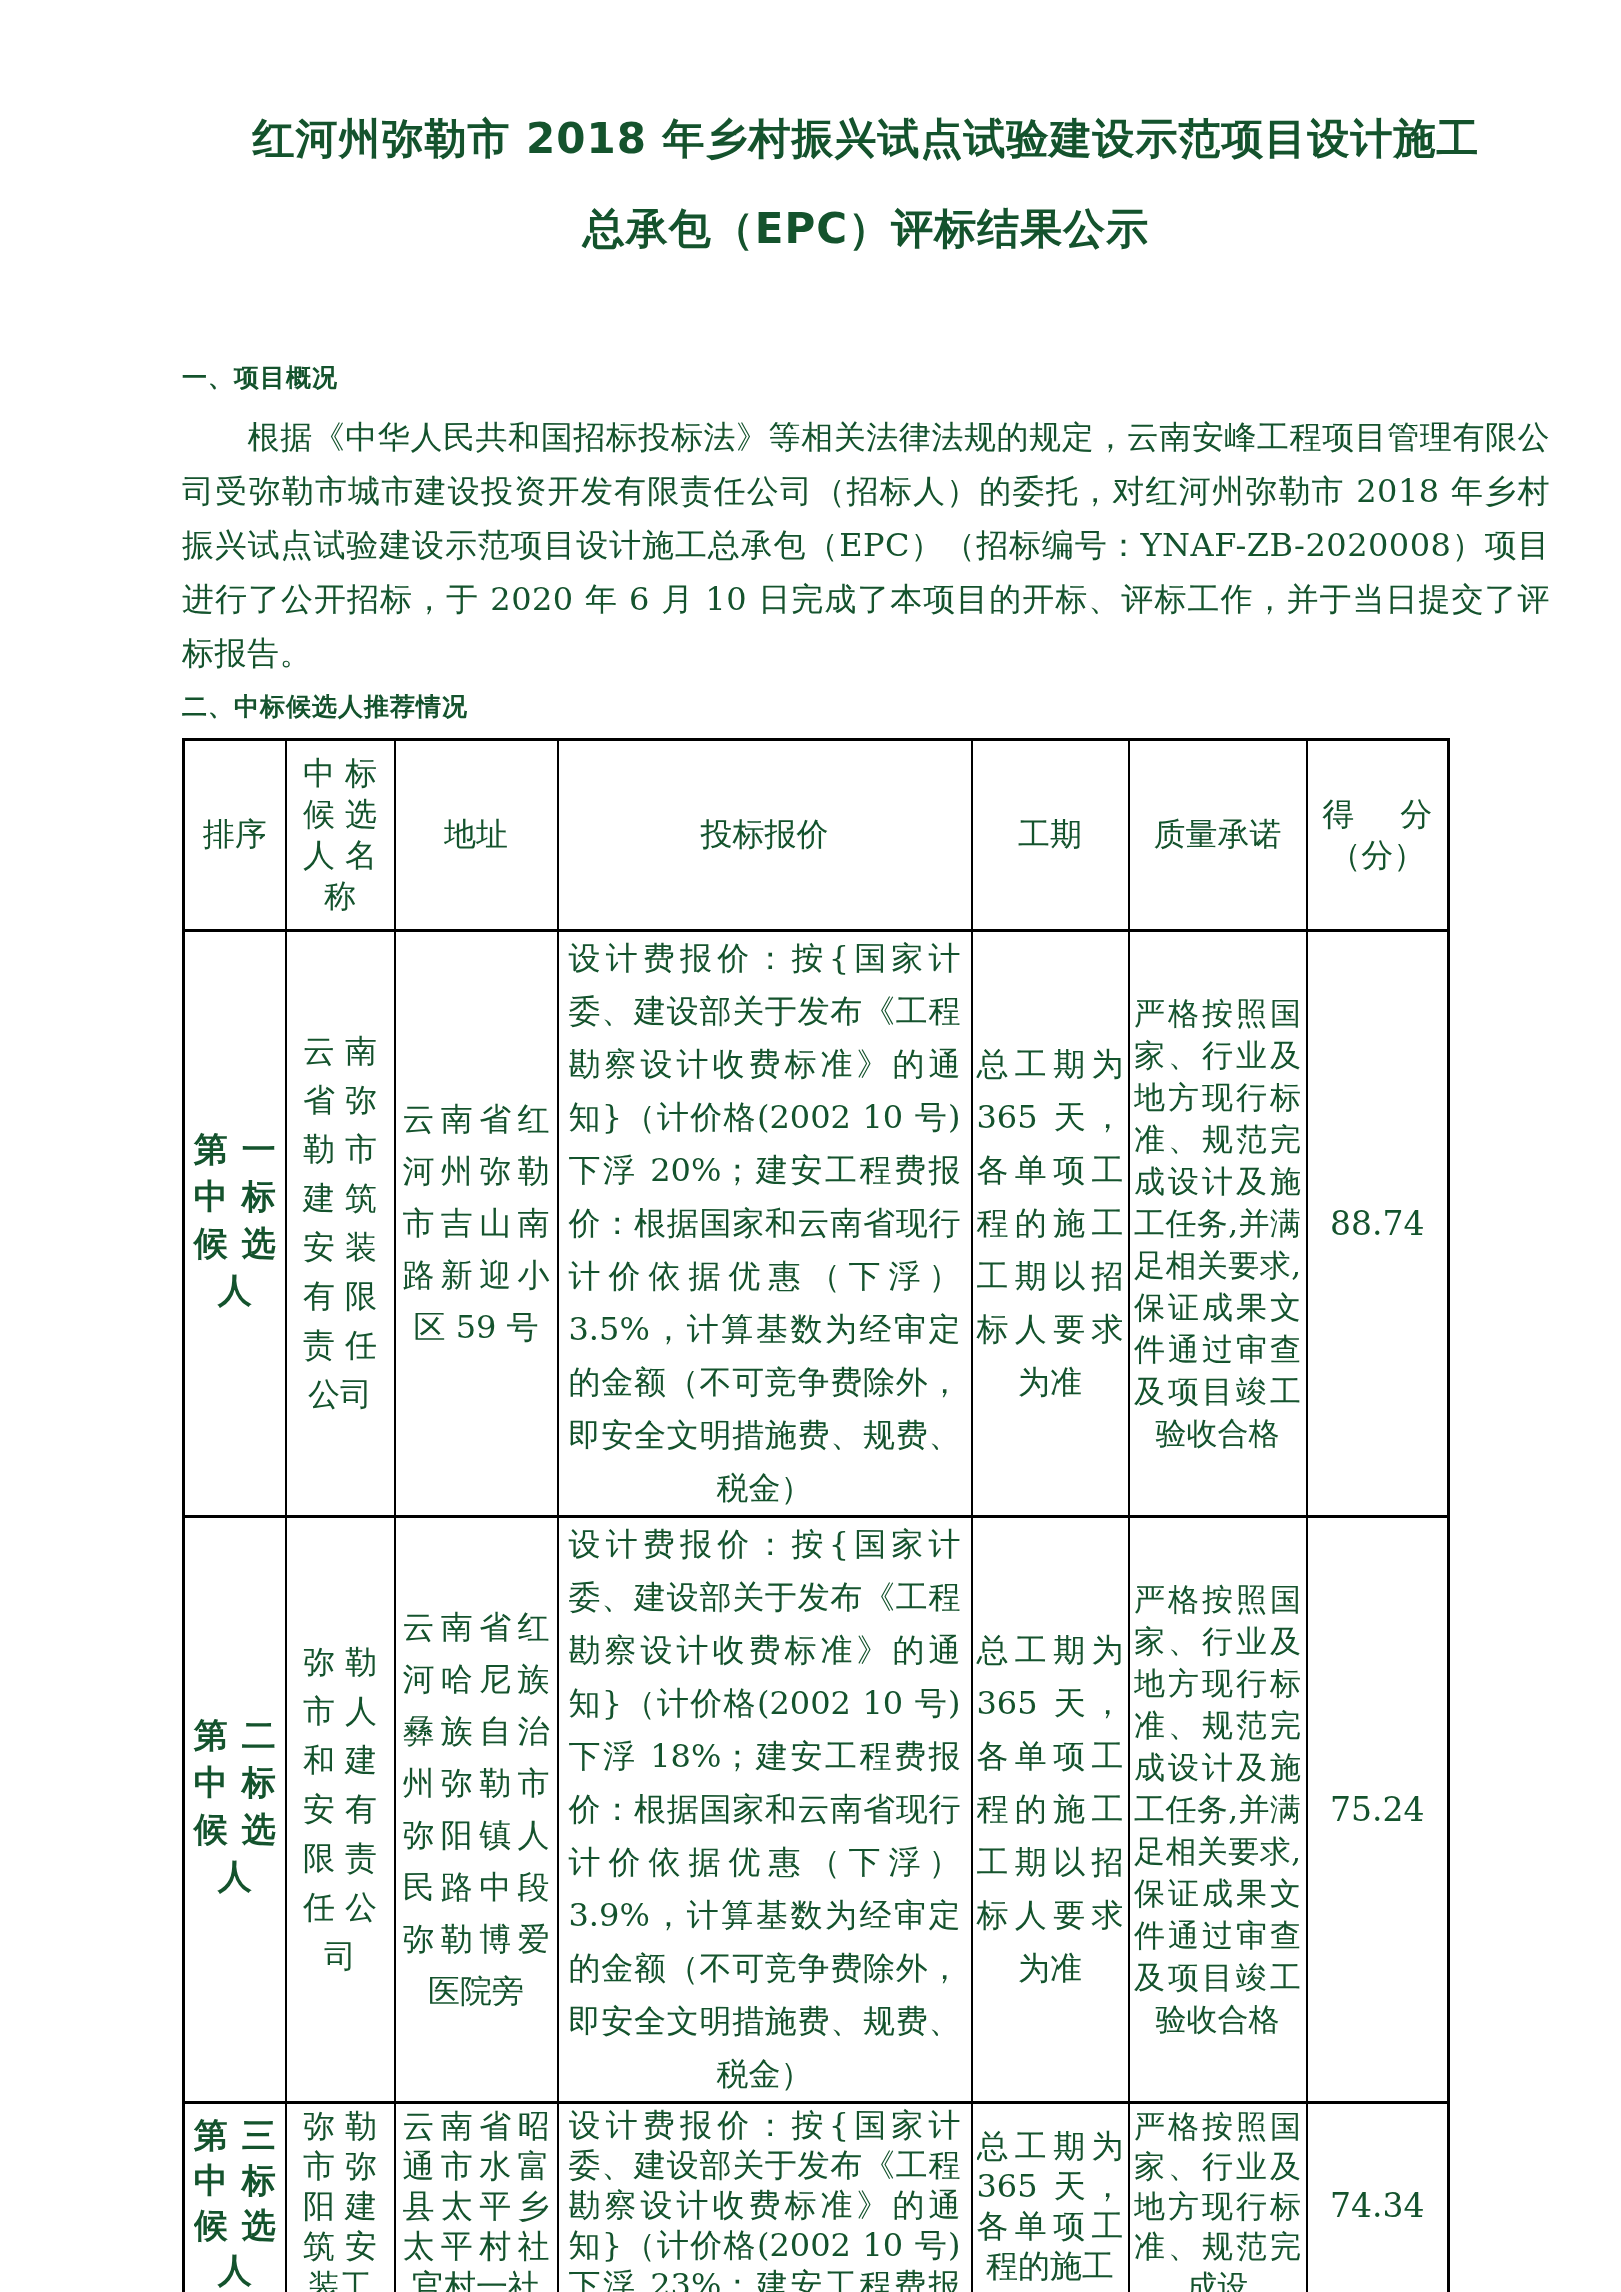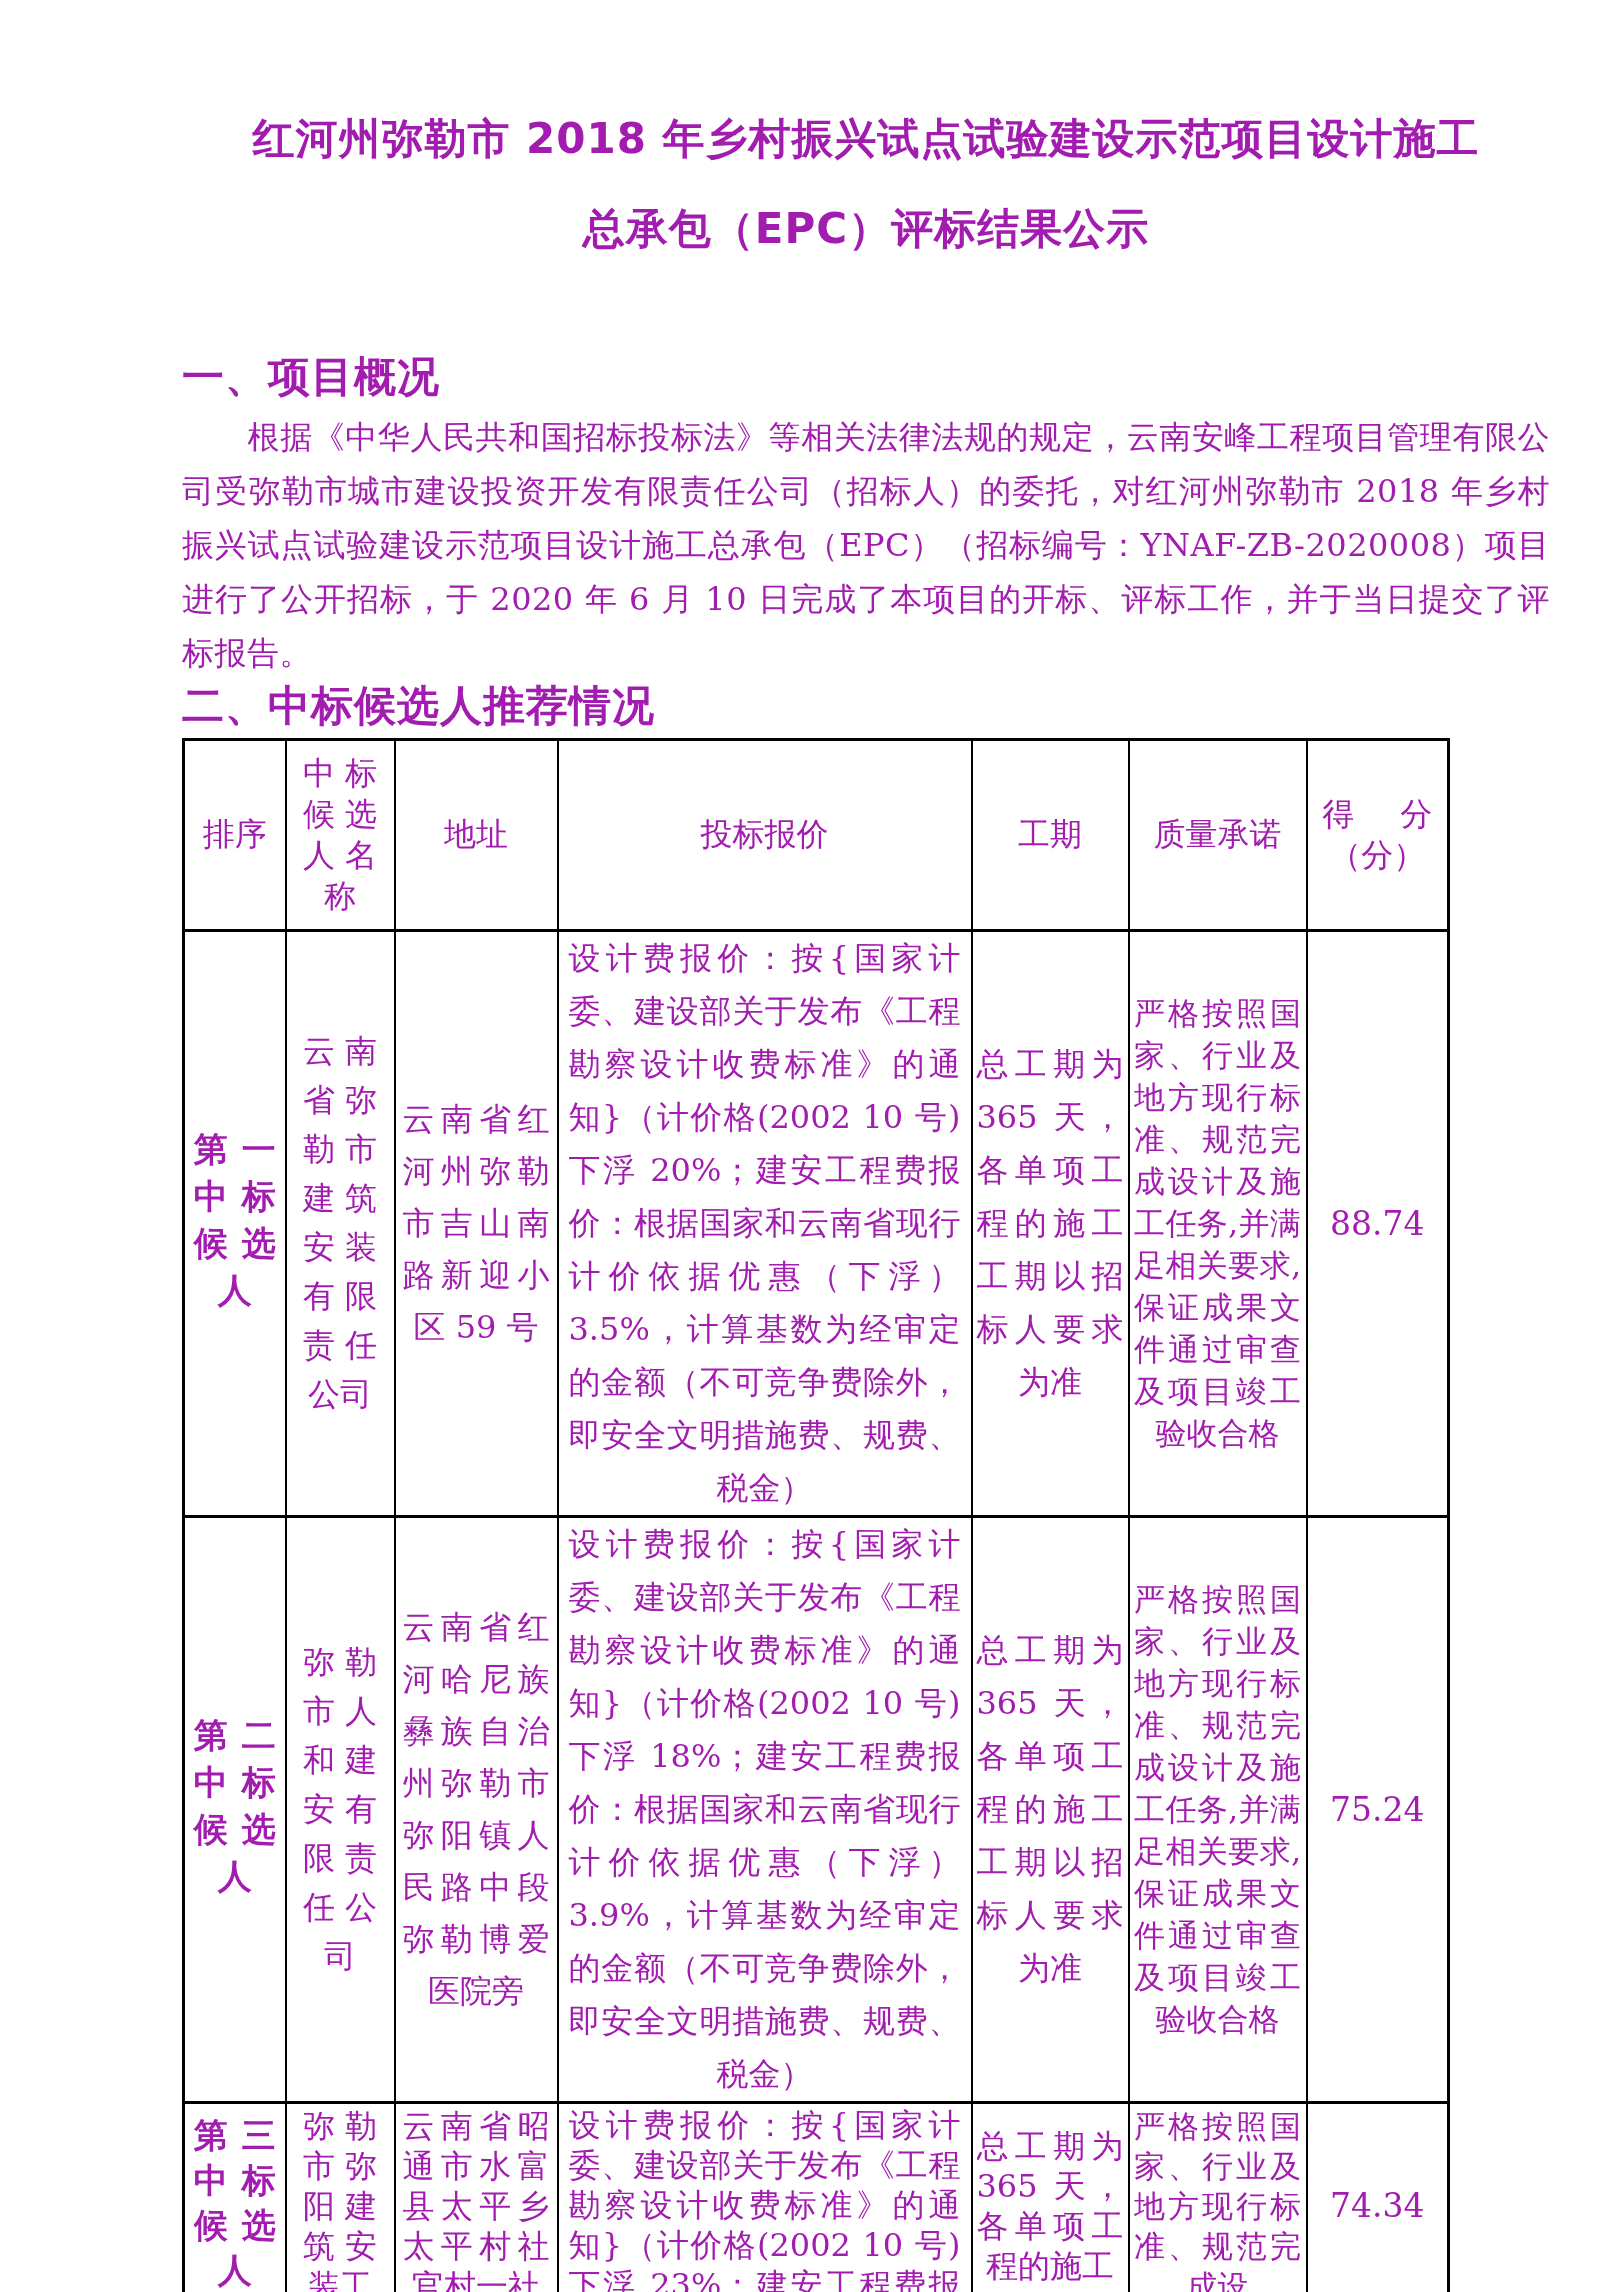--- a/index.html
+++ b/index.html
@@ -1,37 +1,37 @@
 <!DOCTYPE html>
 <html lang="zh"><head>
 <meta charset="utf-8">
 <style>
   html,body { margin:0; padding:0; background:#ffffff; }
   .page {
     position:relative;
     width:1621px; height:2293px;
     box-sizing:border-box;
     background:#ffffff;
-    color:#a21caf;
+    color:#14532d;
     font-family:"DejaVu Serif","Liberation Serif",serif;
     padding:94px 71px 0 182px;
     overflow:hidden;
   }
   .doc-title {
     font-family:"DejaVu Sans","Liberation Sans",sans-serif;
     font-weight:bold;
     font-size:42px;
     line-height:90px;
     text-align:center;
     letter-spacing:1px;
   }
   .sec-heading {
     font-family:Liberation Serif, serif;
     font-weight:bold;
-    font-size:42px;
+    font-size:25px;
     line-height:47px;
     letter-spacing:1px;
   }
   #sec1-heading { margin-top:80px; }
   .body-par {
     font-size:32px;
     line-height:54px;
     text-align:justify;
     text-justify:inter-character;
     text-indent:2.05em;

